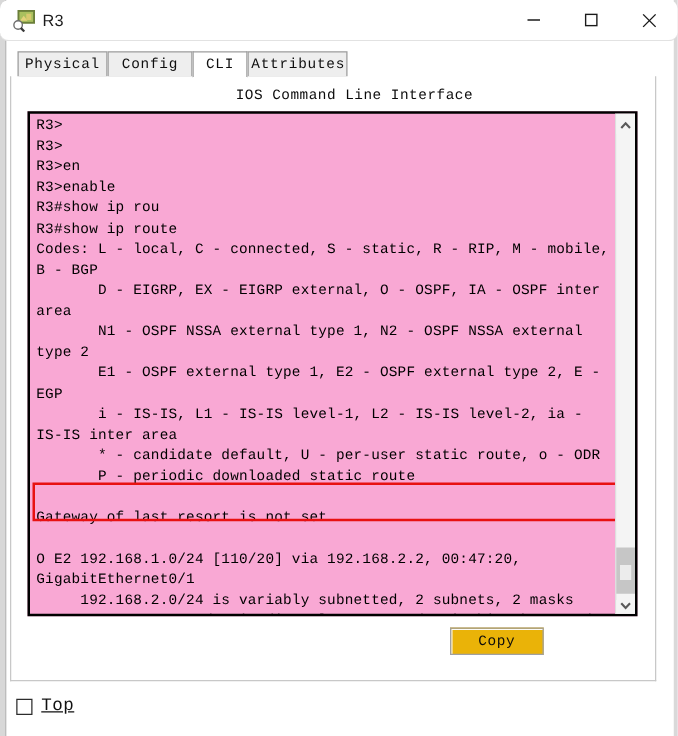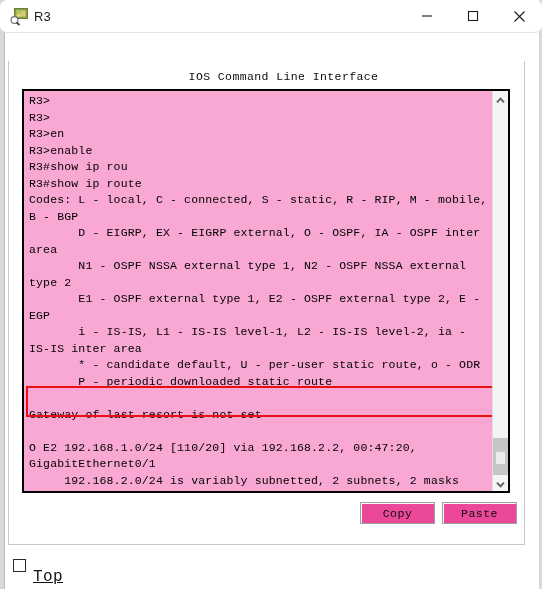--- a/index.html
+++ b/index.html
@@ -215,21 +215,21 @@
     left: 3px; top: 14px;
     width: 9px; height: 12px;
     background: #ececec;
     display: block;
   }
 
   
   .ptbtn {
     position: absolute;
     height: 22px;
-    background: #ec4899;
+    background: #eab308;
     border: 1px solid #a0a0a0;
     box-shadow: inset 1px 1px 0 #fafafa;
     font-family: "Liberation Mono", monospace;
     font-size: 11.5px;
     color: #0c0c0c;
     letter-spacing: 0.5px;
     cursor: default;
     padding: 0;
   }
   #btn-copy  { left: 351px; top: 441px; width: 75px; }
@@ -246,23 +246,23 @@
     left: 0; top: 1px;
     width: 13px; height: 13px;
     background: #ffffff;
     border: 1px solid #2c2c2c;
     box-sizing: border-box;
     cursor: default;
     padding: 0;
   }
   #top-label {
     position: absolute;
-    left: 20px; top: 12px;
-    font-family: "Liberation Mono", monospace;
-    font-size: 16px;
+    left: 20px; top: 0px;
+    font-family: "Liberation Mono", monospace;
+    font-size: 14px;
     color: #111;
     line-height: 15px;
     letter-spacing: 0.4px;
     text-decoration: underline;
   }
 </style>
 </head>
 <body>
 
 <div id="window">
@@ -294,20 +294,26 @@
         </svg>
     </button>
     <button class="win-btn" id="btn-close">
       <svg width="13" height="13" viewBox="0 0 13 13">
         <line x1="1.5" y1="1.5" x2="11.5" y2="11.5" stroke="#1a1a1a" stroke-width="1.1"></line>
         <line x1="11.5" y1="1.5" x2="1.5" y2="11.5" stroke="#1a1a1a" stroke-width="1.1"></line>
       </svg>
     </button>
   </div>
 
+  <div id="tabstrip">
+    <div class="tab" id="tab-0">Physical</div>
+    <div class="tab" id="tab-1">Config</div>
+    <div class="tab active" id="tab-2">CLI</div>
+    <div class="tab" id="tab-3">Attributes</div>
+  </div>
 
   <div id="panel">
 
     <div id="panel-heading">IOS Command Line Interface</div>
 
     <div id="terminal-wrap">
 
       <div id="terminal">
         <pre>R3&gt;
 R3&gt;
@@ -351,21 +357,20 @@
           </div>
         <button class="sb-arrow" id="sb-down">
           <svg width="9" height="7" viewBox="0 0 9 7">
               <path d="M1 1.6 L4.5 5.4 L8 1.6" fill="none" stroke="#5a5a5a" stroke-width="1.7"></path>
             </svg>
         </button>
       </div>
     </div>
 
     <button class="ptbtn" id="btn-copy">Copy</button>
-    <button class="ptbtn" id="btn-paste">Paste</button>
   </div>
 
   <div id="top-row">
     <button id="top-check"></button>
     <span id="top-label">Top</span>
   </div>
 
 </div>
 
 </body></html>

